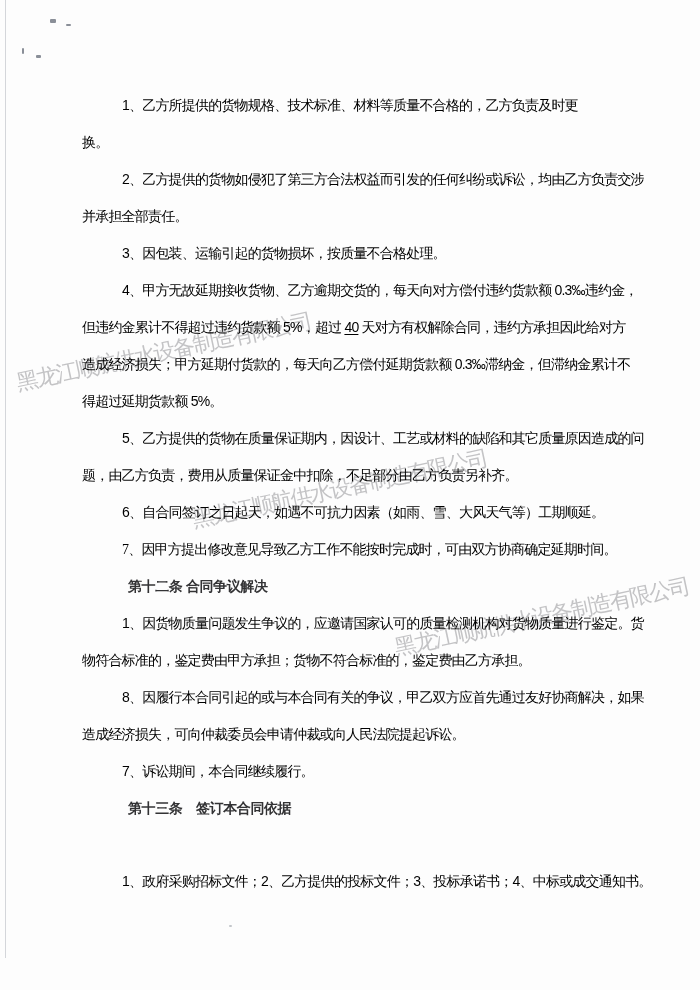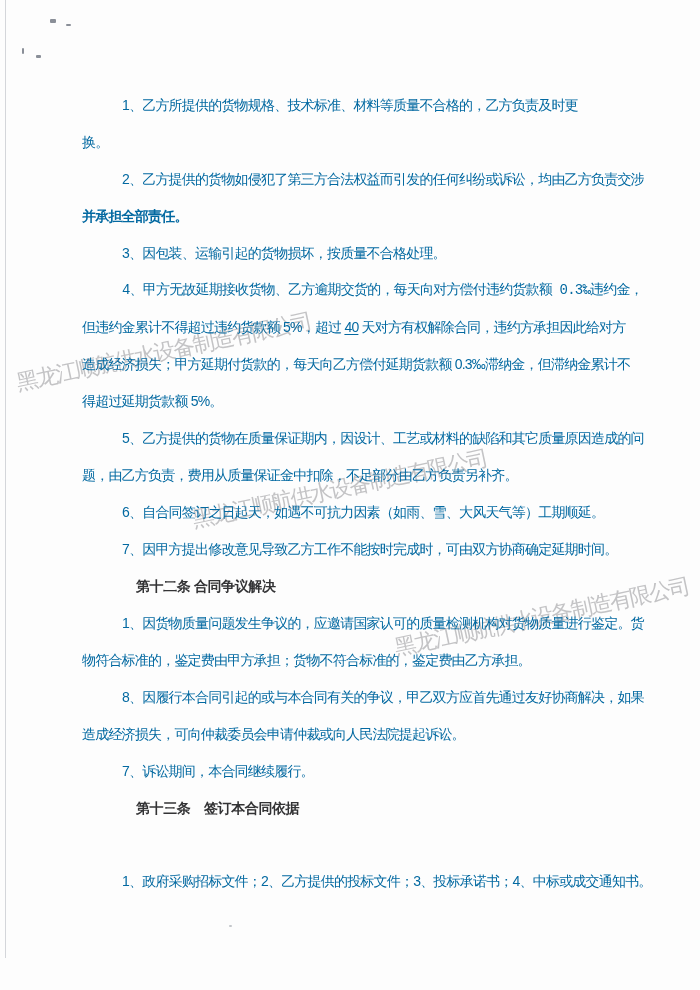--- a/index.html
+++ b/index.html
@@ -40,25 +40,25 @@
     pointer-events: none;
     font-weight: 400;
   }
   
   .line {
     position: absolute;
     white-space: nowrap;
     font-size: 14px;
     line-height: 17px;
     letter-spacing: -0.8px;
-    color: #0369a1;
+    color: #000000;
   }
   .line.cont    { left: 82px;  }
   .line.item    { left: 122px; }
-  .line.heading { left: 128px; font-weight: 700; color: #333335; letter-spacing: -0.4px; margin-left: 8px; }
+  .line.heading { left: 128px; font-weight: 700; color: #333335; letter-spacing: -0.4px; }
   .line .u {
     text-decoration: underline;
     text-underline-offset: 2px;
   }
 </style>
 </head>
 <body>
 
 <div class="page">
 
@@ -72,30 +72,30 @@
   <div id="wm-layer">
       <div class="watermark" style="left: 20px; top: 368px; transform: rotate(-12deg);">黑龙江顺航供水设备制造有限公司</div>
       <div class="watermark" style="left: 196px; top: 505px; transform: rotate(-12deg);">黑龙江顺航供水设备制造有限公司</div>
       <div class="watermark" style="left: 398px; top: 633px; transform: rotate(-12deg);">黑龙江顺航供水设备制造有限公司</div>
     </div>
 
   <div id="text-layer">
       <div class="line item" style="top: 97px;"><span>1、乙方所提供的货物规格、技术标准、材料等质量不合格的，乙方负责及时更</span></div>
       <div class="line cont" style="top: 134px;"><span>换。</span></div>
       <div class="line item" style="top: 171px;"><span>2、乙方提供的货物如侵犯了第三方合法权益而引发的任何纠纷或诉讼，均由乙方负责交涉</span></div>
-      <div class="line cont" style="top: 208px; font-weight: bold;"><span>并承担全部责任。</span></div>
+      <div class="line cont" style="top: 208px;"><span>并承担全部责任。</span></div>
       <div class="line item" style="top: 245px;"><span>3、因包装、运输引起的货物损坏，按质量不合格处理。</span></div>
-      <div class="line item" style="top: 282px; font-family: Liberation Mono, monospace;"><span>4、甲方无故延期接收货物、乙方逾期交货的，每天向对方偿付违约货款额 0.3‰违约金，</span></div>
+      <div class="line item" style="top: 282px;"><span>4、甲方无故延期接收货物、乙方逾期交货的，每天向对方偿付违约货款额 0.3‰违约金，</span></div>
       <div class="line cont" style="top: 319px;"><span>但违约金累计不得超过违约货款额 5%，超过 </span><span class="u">40</span><span> 天对方有权解除合同，违约方承担因此给对方</span></div>
       <div class="line cont" style="top: 356px;"><span>造成经济损失；甲方延期付货款的，每天向乙方偿付延期货款额 0.3‰滞纳金，但滞纳金累计不</span></div>
       <div class="line cont" style="top: 393px;"><span>得超过延期货款额 5%。</span></div>
       <div class="line item" style="top: 430px;"><span>5、乙方提供的货物在质量保证期内，因设计、工艺或材料的缺陷和其它质量原因造成的问</span></div>
       <div class="line cont" style="top: 467px;"><span>题，由乙方负责，费用从质量保证金中扣除，不足部分由乙方负责另补齐。</span></div>
       <div class="line item" style="top: 504px;"><span>6、自合同签订之日起天，如遇不可抗力因素（如雨、雪、大风天气等）工期顺延。</span></div>
-      <div class="line item" style="top: 541px;"><span>7、因甲方提出修改意见导致乙方工作不能按时完成时，可由双方协商确定延期时间。</span></div>
+      <div class="line item" style="top: 541px; font-family: Liberation Serif, serif;"><span>7、因甲方提出修改意见导致乙方工作不能按时完成时，可由双方协商确定延期时间。</span></div>
       <div class="line heading" style="top: 578px;"><span>第十二条 合同争议解决</span></div>
       <div class="line item" style="top: 615px;"><span>1、因货物质量问题发生争议的，应邀请国家认可的质量检测机构对货物质量进行鉴定。货</span></div>
       <div class="line cont" style="top: 652px;"><span>物符合标准的，鉴定费由甲方承担；货物不符合标准的，鉴定费由乙方承担。</span></div>
       <div class="line item" style="top: 689px;"><span>8、因履行本合同引起的或与本合同有关的争议，甲乙双方应首先通过友好协商解决，如果</span></div>
       <div class="line cont" style="top: 726px;"><span>造成经济损失，可向仲裁委员会申请仲裁或向人民法院提起诉讼。</span></div>
       <div class="line item" style="top: 763px;"><span>7、诉讼期间，本合同继续履行。</span></div>
       <div class="line heading" style="top: 800px;"><span>第十三条　签订本合同依据</span></div>
       <div class="line item" style="top: 837px; margin-top: 36px;"><span>1、政府采购招标文件；2、乙方提供的投标文件；3、投标承诺书；4、中标或成交通知书。</span></div>
     </div>
 </div>

